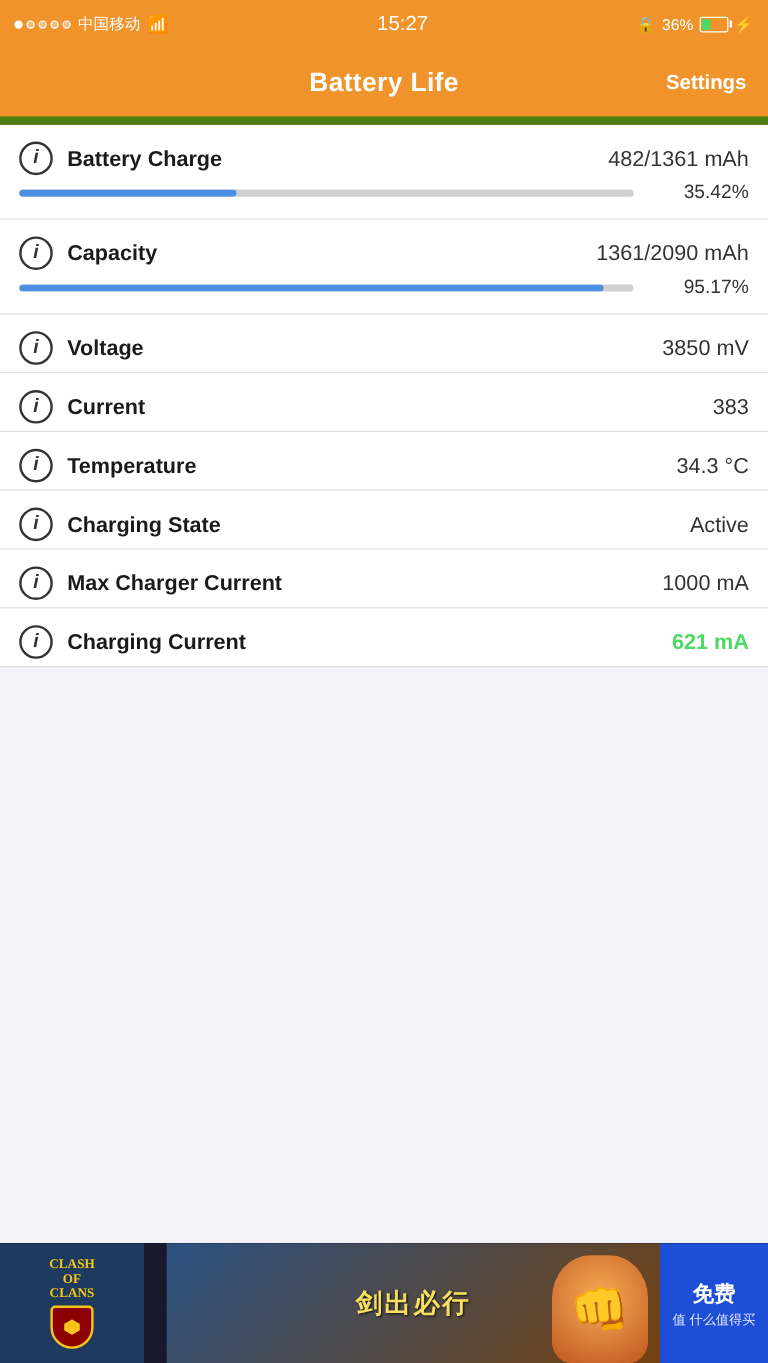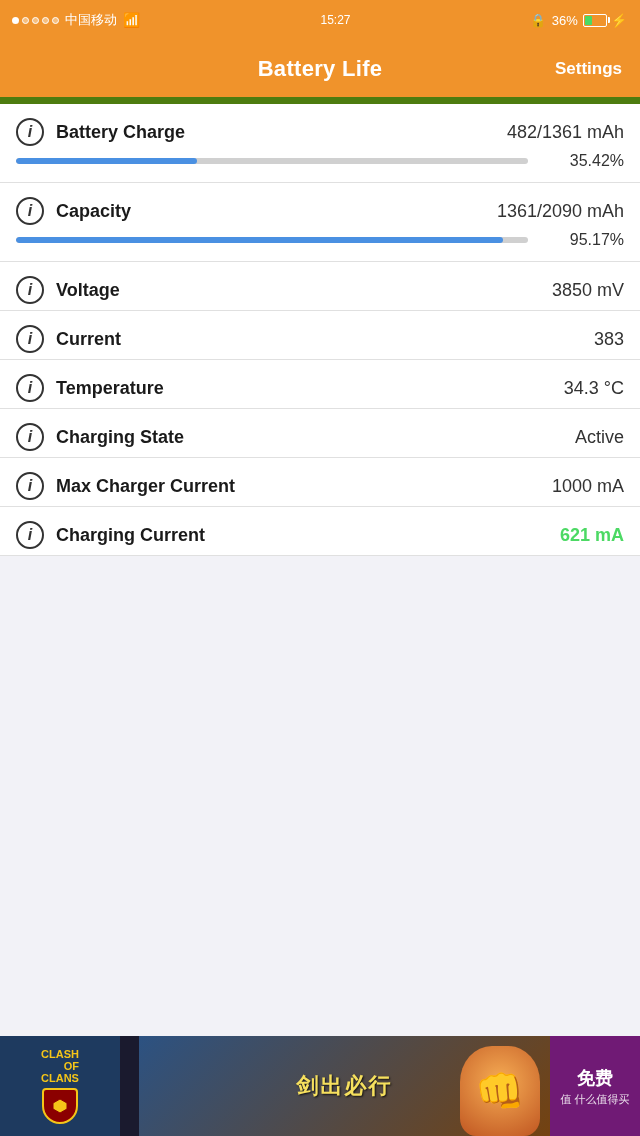--- a/index.html
+++ b/index.html
@@ -31,21 +31,21 @@
     }
     .signal-dots {
       display: flex;
       gap: 3px;
       align-items: center;
     }
     .dot { width: 7px; height: 7px; border-radius: 50%; }
     .dot.filled { background: white; }
     .dot.empty { background: rgba(255,255,255,0.4); border: 1px solid white; }
     .wifi-icon { font-size: 14px; }
-    .status-center { font-size: 12px; font-weight: 500; }
+    .status-center { font-size: 17px; font-weight: 500; }
     .status-right {
       display: flex;
       align-items: center;
       gap: 5px;
       font-size: 13px;
     }
     .battery-bar {
       display: inline-flex;
       align-items: center;
     }
@@ -196,23 +196,24 @@
       display: flex;
       align-items: center;
       justify-content: center;
       flex-direction: column;
       padding: 8px;
     }
     .clash-logo {
       font-size: 11px;
       font-weight: 900;
       color: #f5c518;
-      text-align: right;
+      text-align: center;
       line-height: 1.1;
       text-transform: uppercase;
+      font-family: Liberation Serif, serif;
     }
     .clash-shield {
       width: 36px;
       height: 36px;
       background: #8b0000;
       border-radius: 4px 4px 50% 50%;
       border: 2px solid #f5c518;
       display: flex;
       align-items: center;
       justify-content: center;
@@ -244,21 +245,21 @@
       background: radial-gradient(circle at 50% 40%, #f6ad55, #c05621);
       border-radius: 40% 40% 20% 20%;
       display: flex;
       align-items: center;
       justify-content: center;
       font-size: 40px;
     }
     .ad-right {
       width: 90px;
       height: 100%;
-      background: #701a75;
+      background: #1d4ed8;
       display: flex;
       flex-direction: column;
       align-items: center;
       justify-content: center;
       gap: 2px;
     }
     .ad-free {
       font-size: 18px;
       font-weight: 700;
       color: white;

